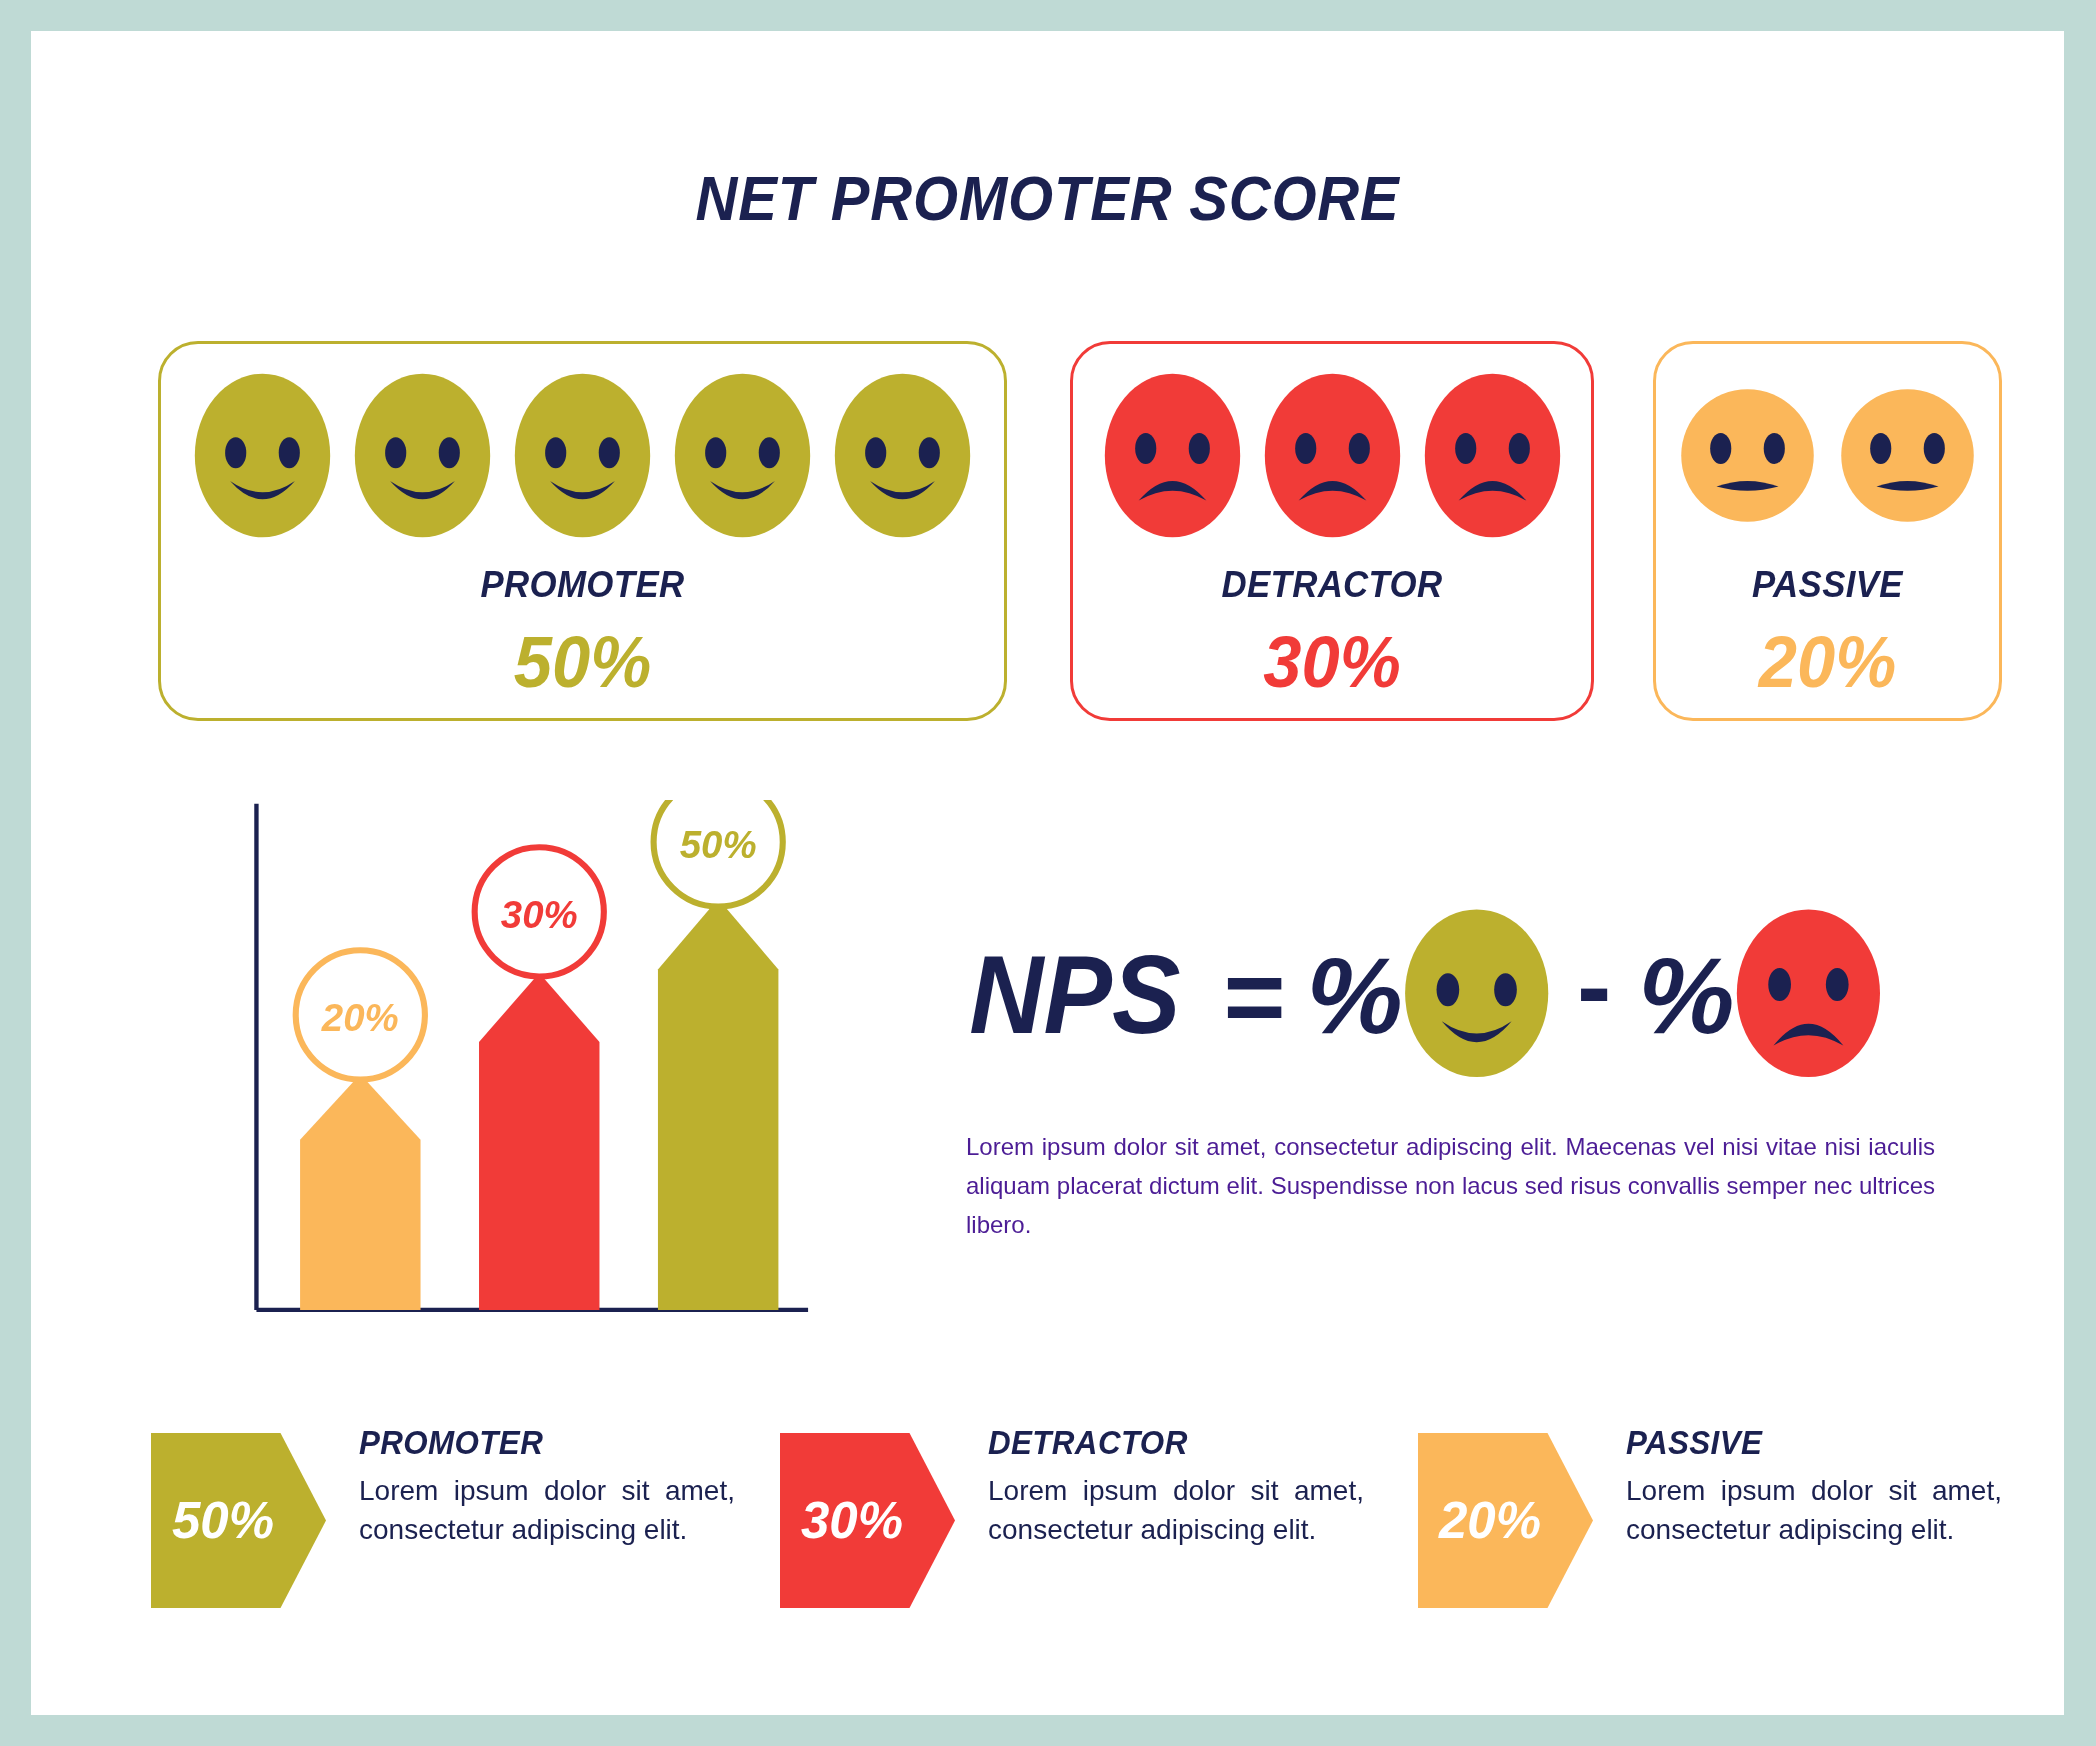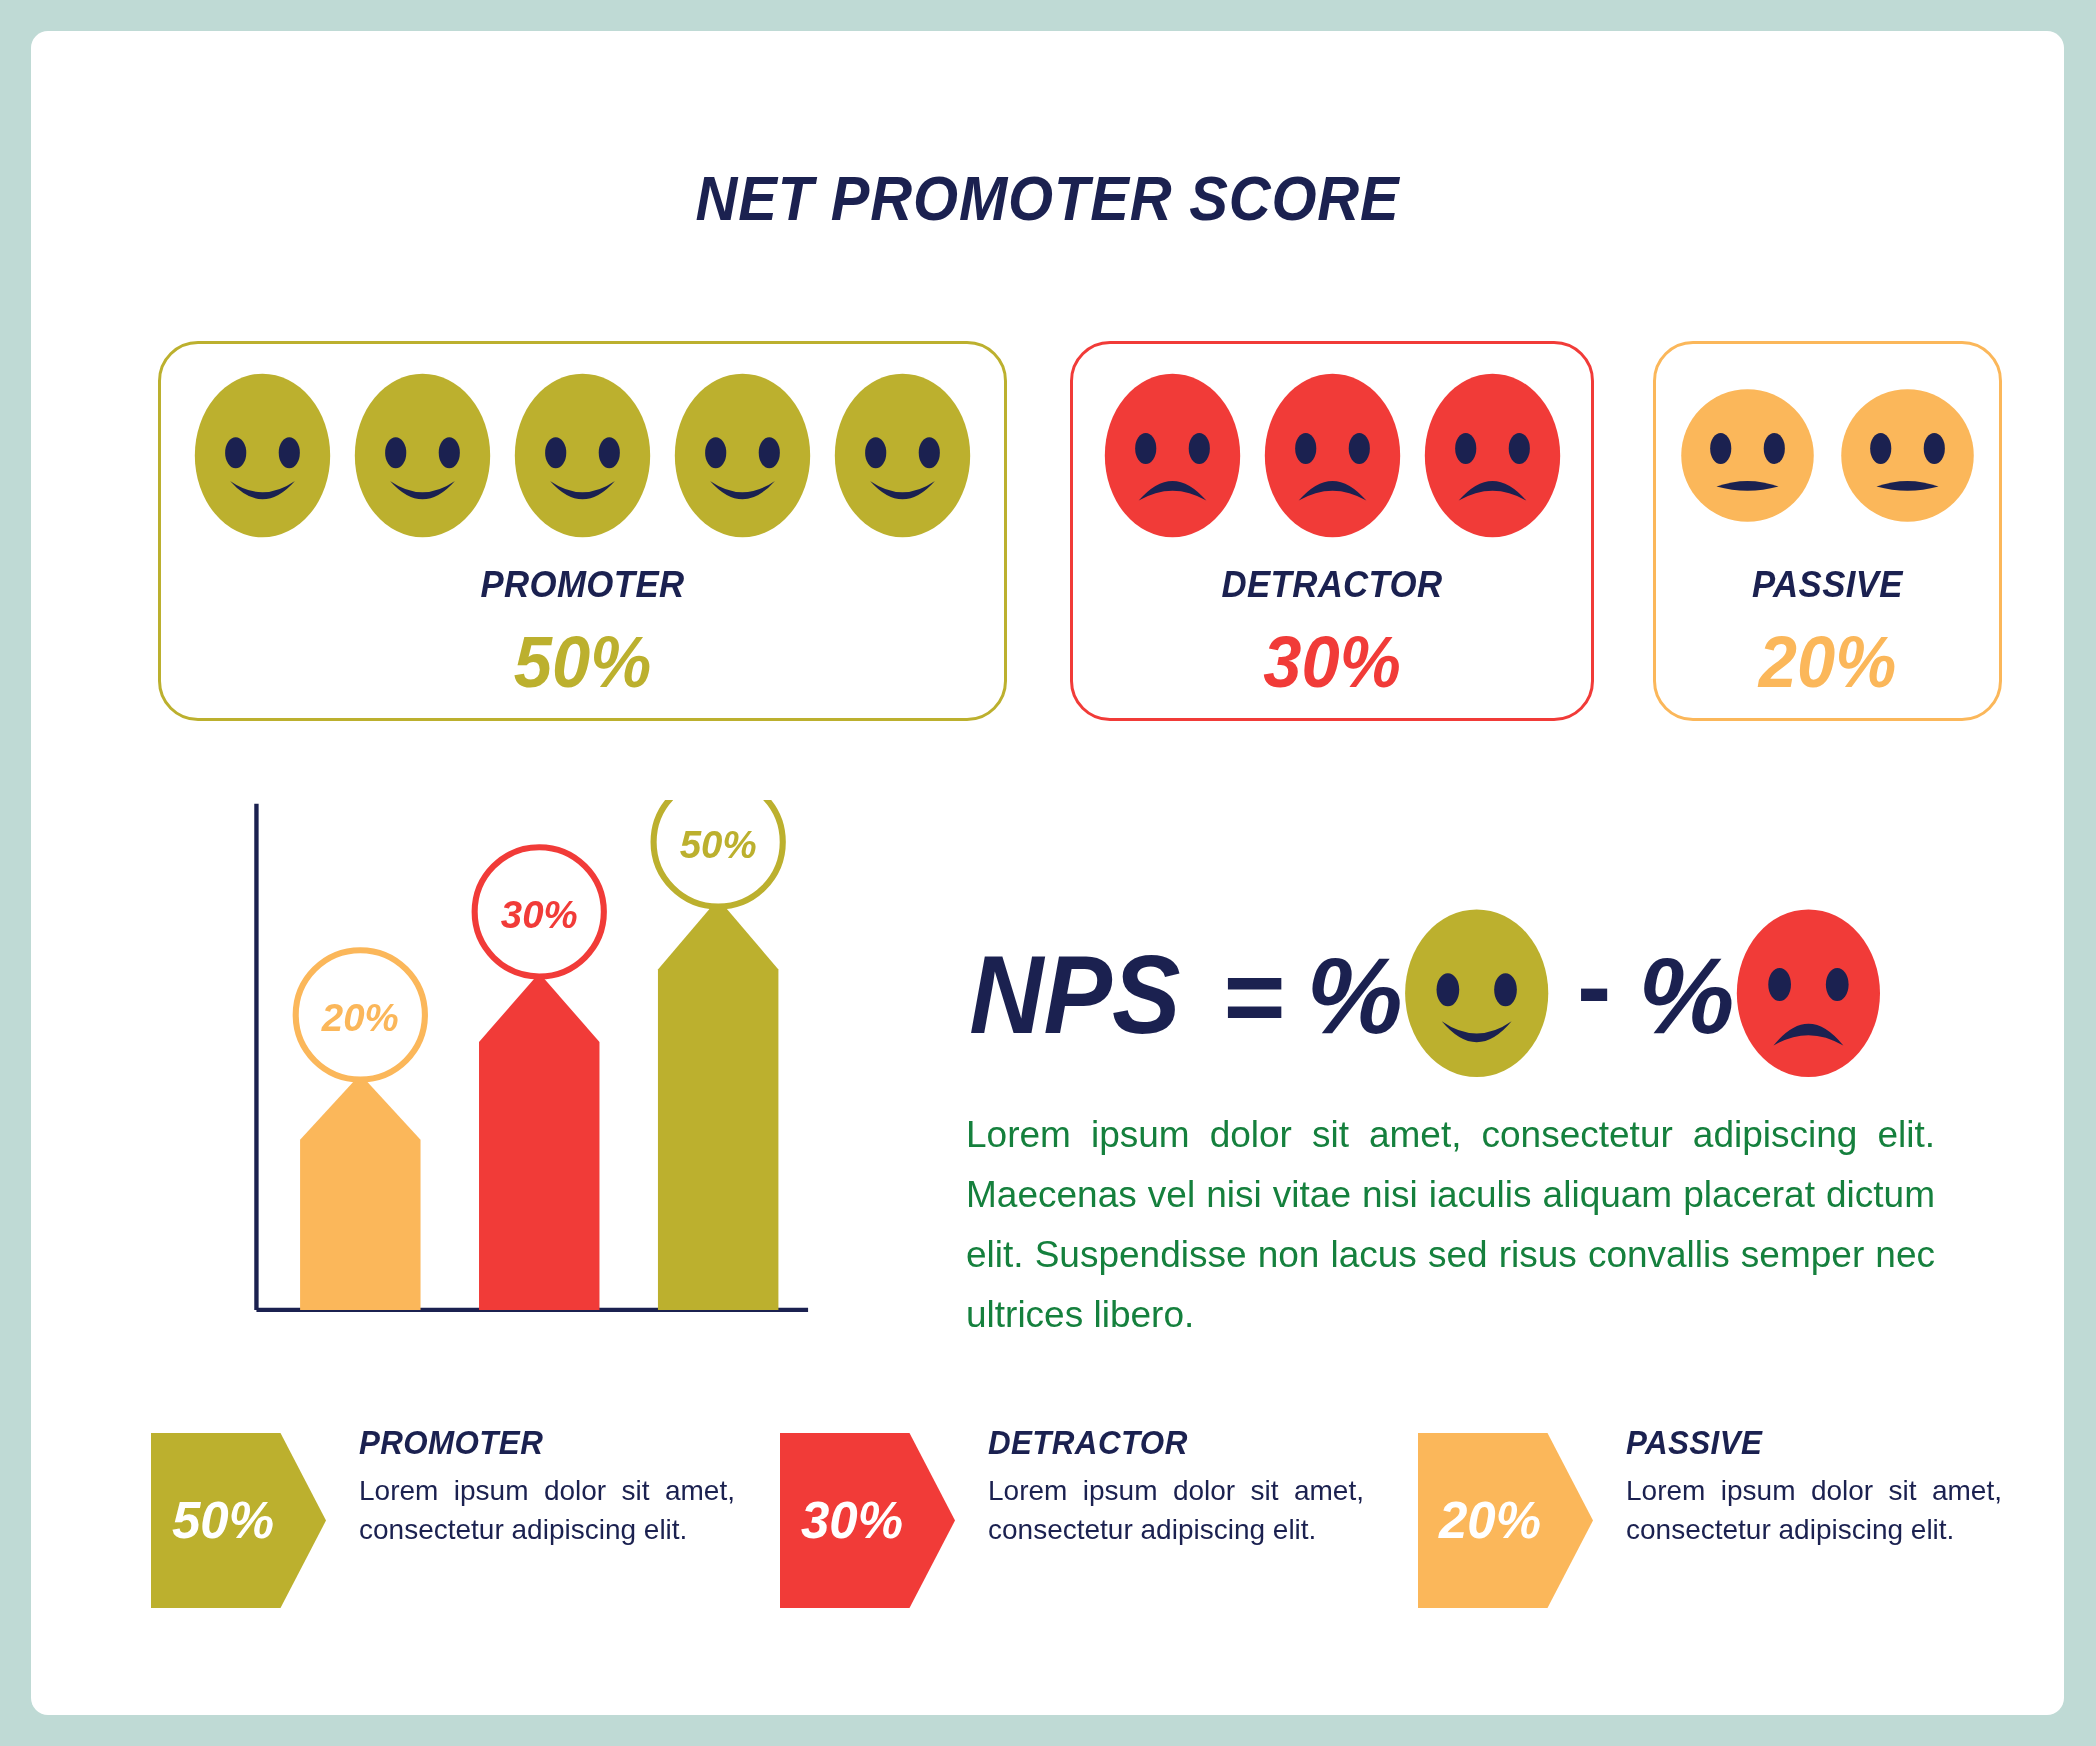--- a/index.html
+++ b/index.html
@@ -7,21 +7,20 @@
     width:2096px;height:1747px;
     background:#bfdad5;
     font-family:"Liberation Sans", sans-serif;
     overflow:hidden;
   }
   .frame{
     position:absolute;
     left:31px;top:31px;
     width:2033px;height:1684px;
     background:#ffffff;
-    border-radius:17px;
   }
 
   
   .title{
     position:absolute;
     top:131px;left:0;width:2033px;
     text-align:center;
     font-size:63px;
     font-weight:bold;
     font-style:italic;
@@ -90,24 +89,24 @@
   }
 
   
   .nps-block{
     position:absolute;
     left:935px;top:873px;
     width:969px;
   }
   .nps-formula{ display:block; }
   .nps-para{
-    margin-top:26px;
-    font-size:37px;
+    margin-top:49px;
+    font-size:24px;
     line-height:1.62;
-    color:#15803d;
+    color:#4c1d95;
     text-align:justify;
     font-weight:300;
   }
 
   
   .legend{
     position:absolute;
     left:94px;top:1393px;
     width:1913px;height:218px;
   }

